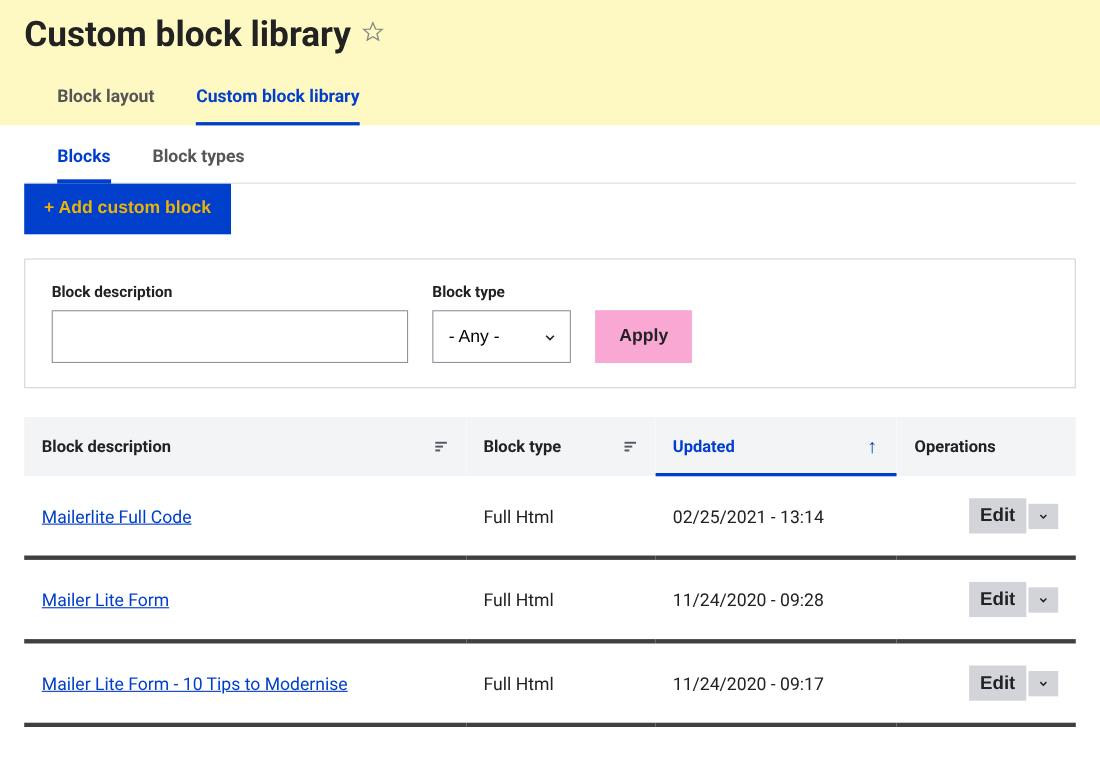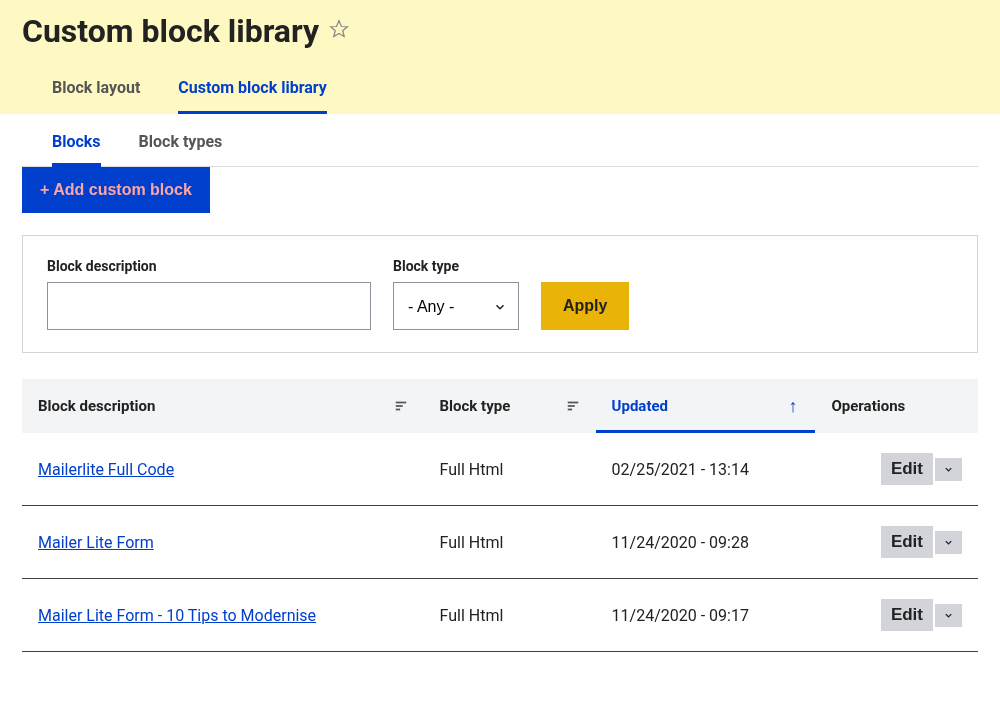--- a/index.html
+++ b/index.html
@@ -79,21 +79,21 @@
       font-size: 16px;
       line-height: 1.6;
       color: #222;
     }
     .description a {
       color: #003ecc;
       text-decoration: underline;
     }
     .add-button {
       background: #003ecc;
-      color: #fca5a5;
+      color: #eab308;
       border: none;
       padding: 14px 18px;
       font-size: 16px;
       font-weight: 700;
       cursor: pointer;
       margin-bottom: 22px;
     }
     .filter-box {
       border: 1px solid #d3d4d9;
       padding: 22px 24px;
@@ -136,21 +136,21 @@
     .select-chevron {
       position: absolute;
       right: 12px;
       top: 50%;
       transform: translateY(-50%);
       pointer-events: none;
       width: 14px;
       height: 14px;
     }
     .apply-button {
-      background: #eab308;
+      background: #f9a8d4;
       border: none;
       height: 48px;
       padding: 0 22px;
       font-size: 16px;
       font-weight: 700;
       color: #222;
       cursor: pointer;
     }
     .data-table {
       width: 100%;
@@ -195,21 +195,21 @@
       position: absolute;
       right: 18px;
       top: 50%;
       transform: translateY(-50%);
       font-size: 18px;
       font-weight: 700;
     }
     .data-table td {
       padding: 20px 16px;
       font-size: 16px;
-      border-bottom: 1px solid #404040;
+      border-bottom: 4px solid #404040;
     }
     .row-link {
       color: #003ecc;
       text-decoration: underline;
     }
     .operations-cell {
       text-align: right;
       white-space: nowrap;
     }
     .edit-button {

